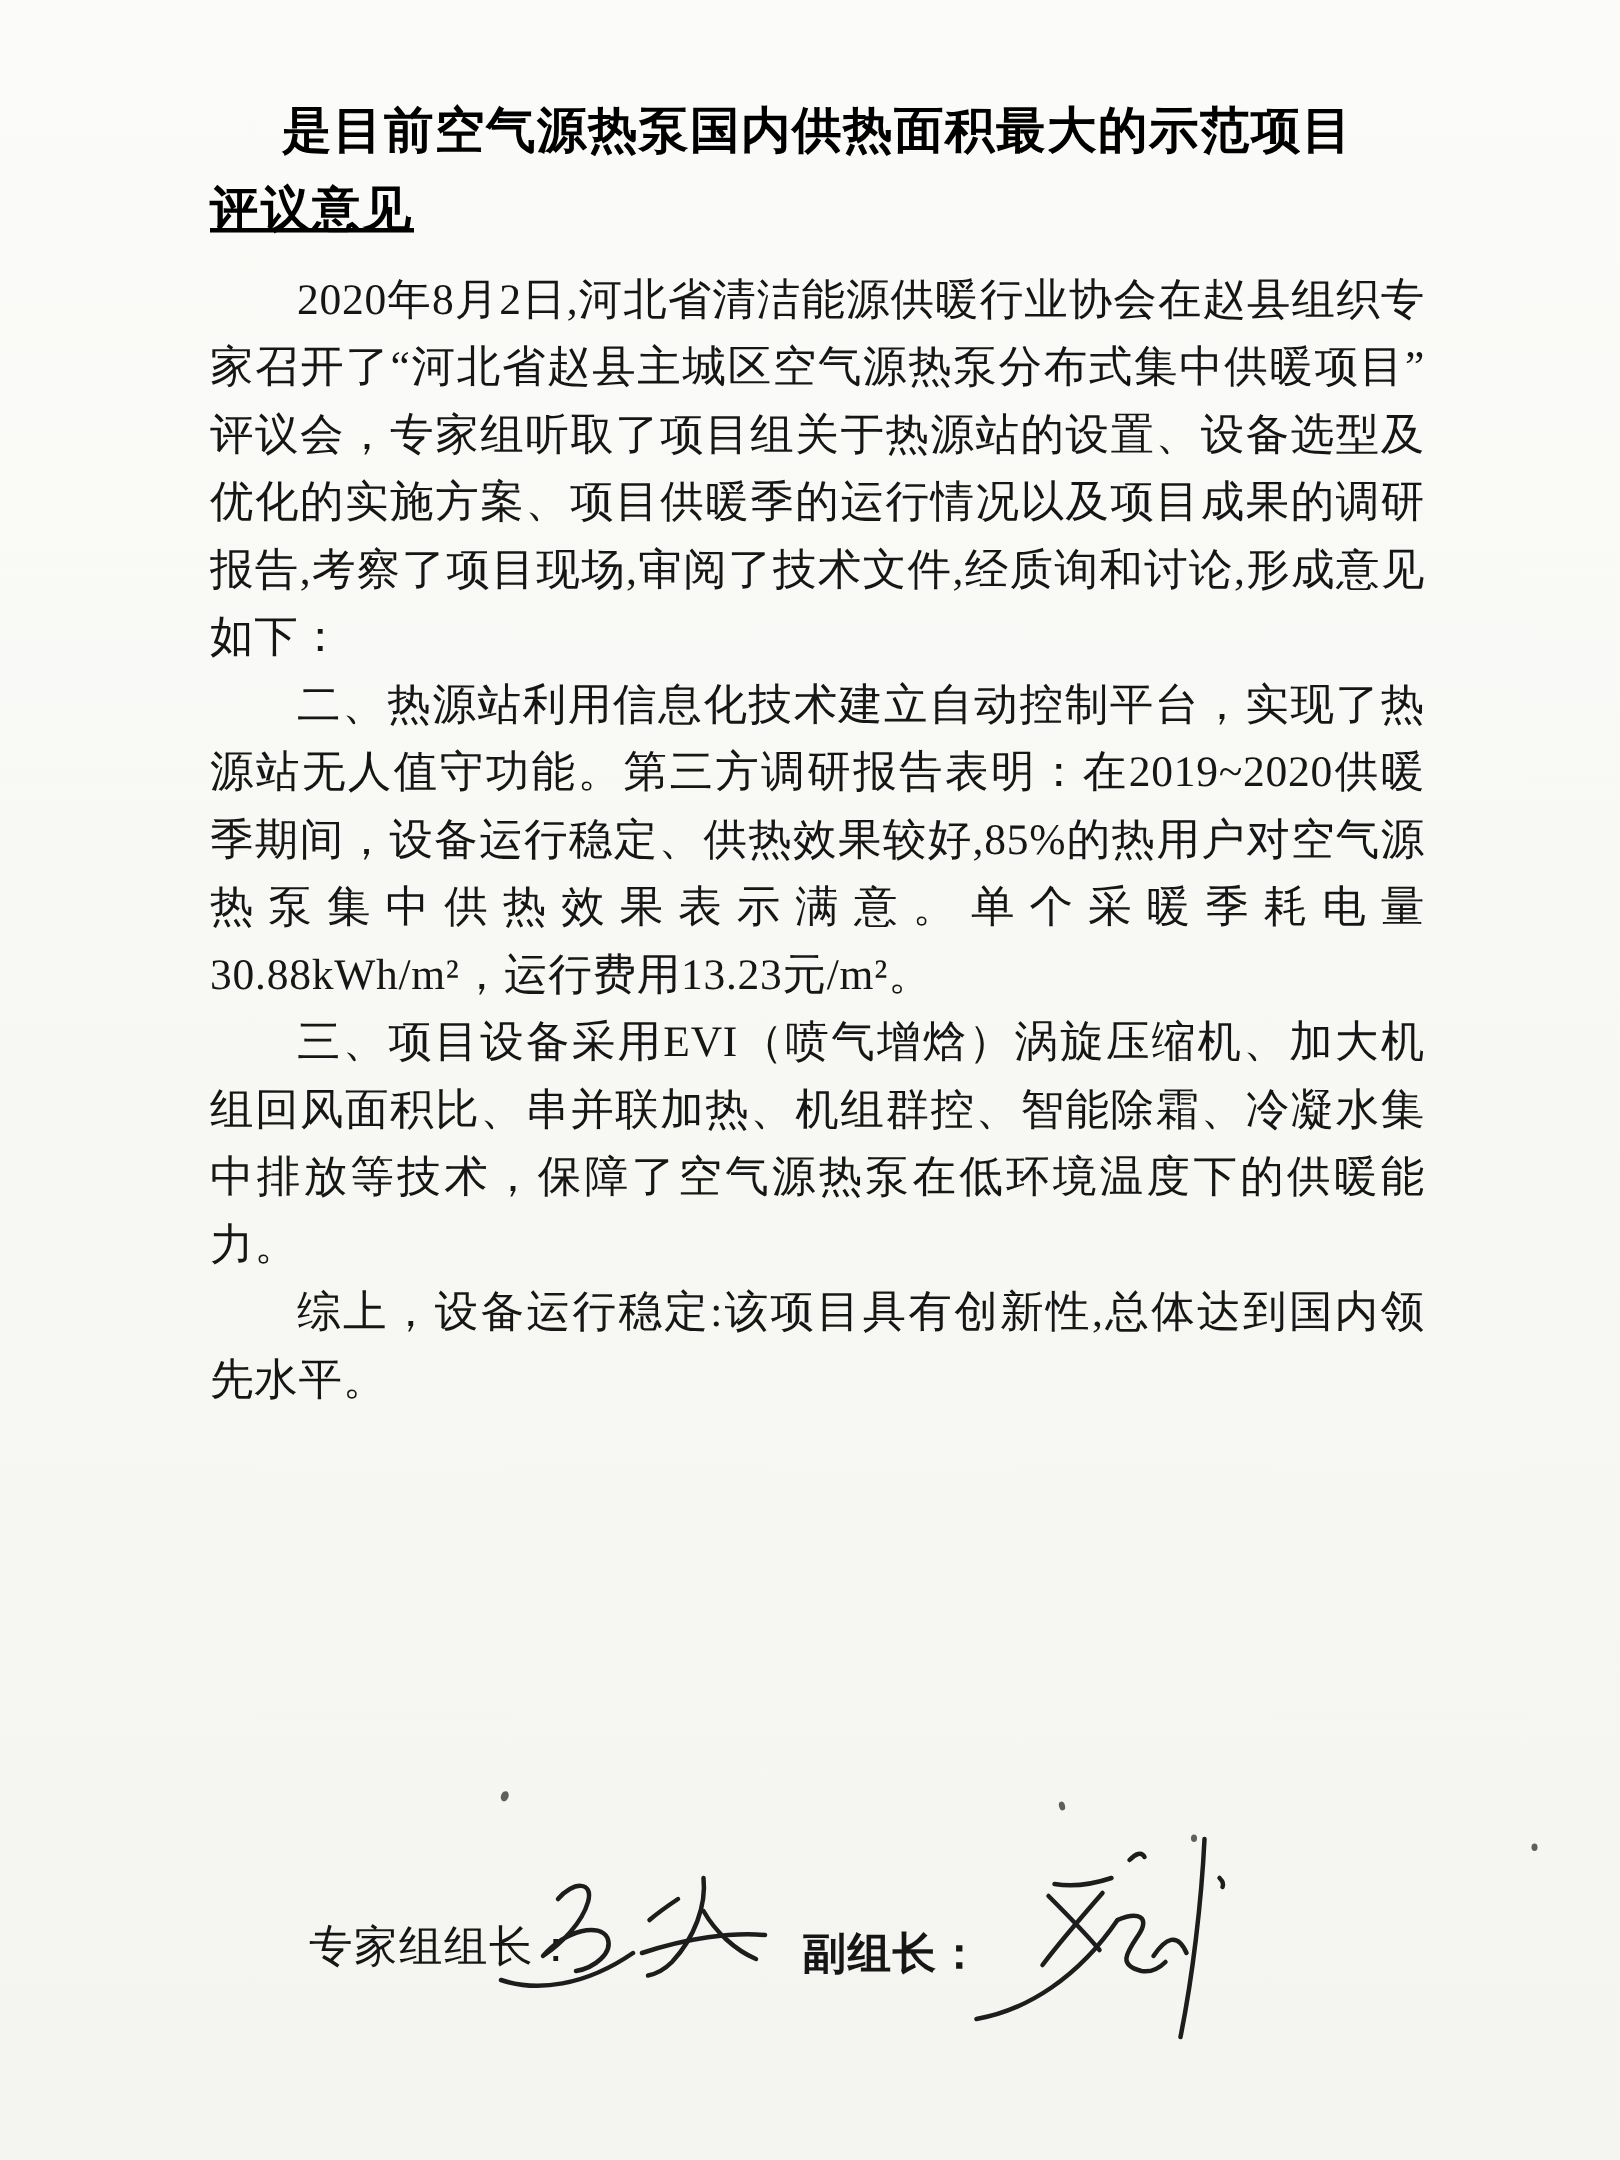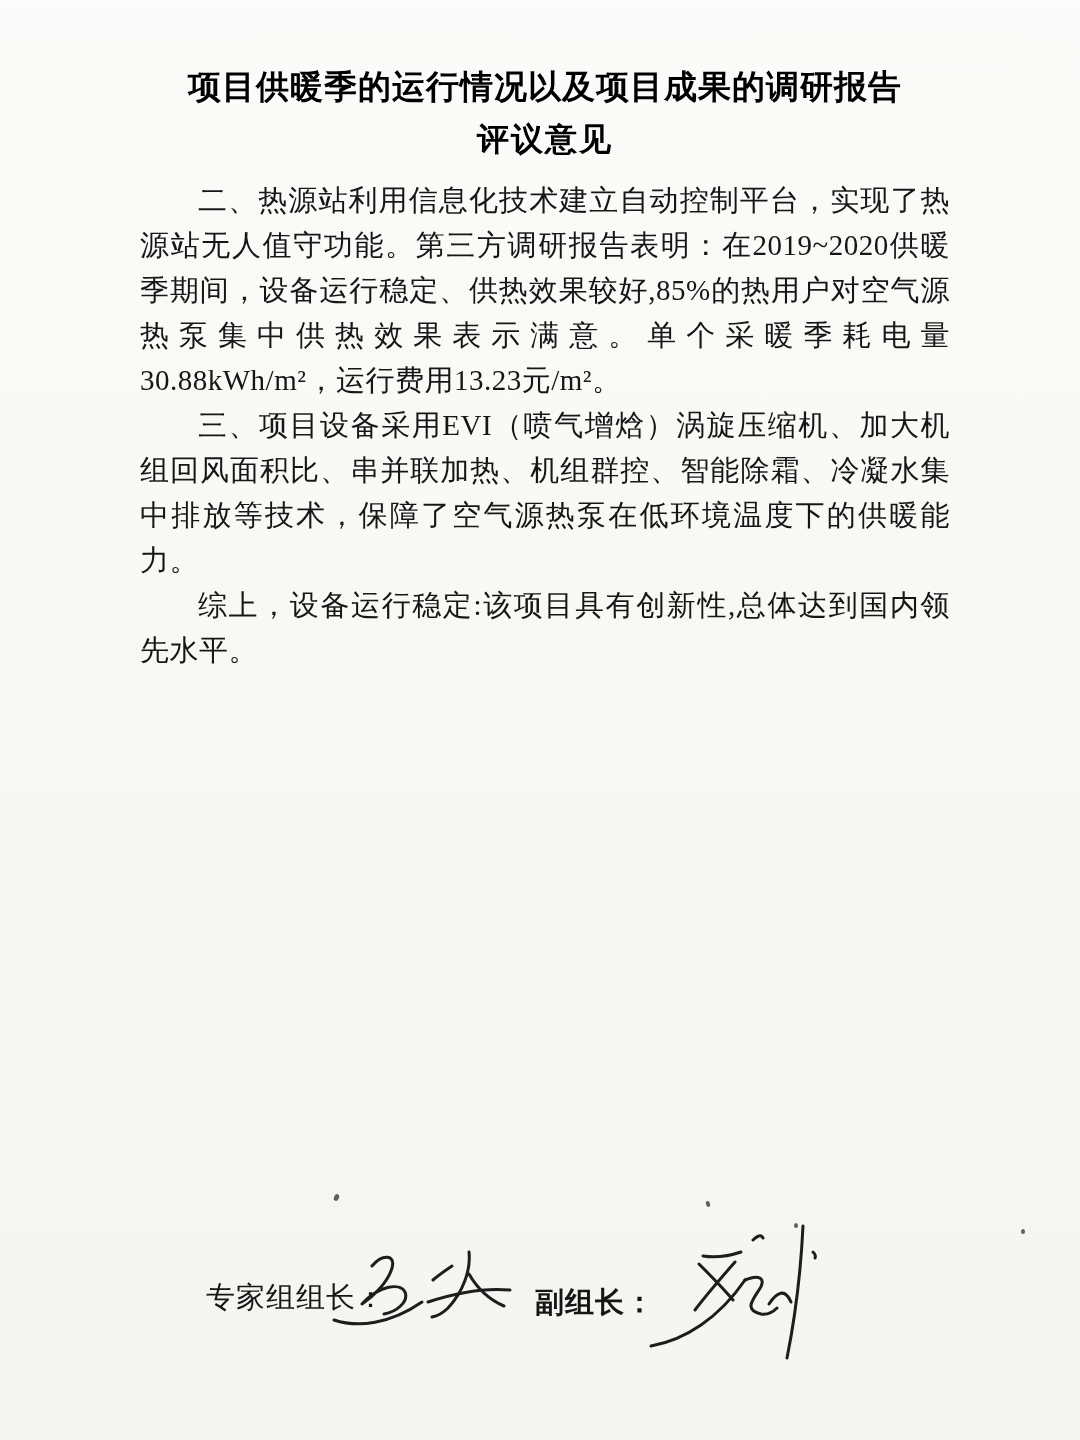--- a/index.html
+++ b/index.html
@@ -18,28 +18,28 @@
     text-align:center;
     font-family:"Liberation Sans","DejaVu Sans",sans-serif;
     font-weight:bold;
     font-size:33px;
     letter-spacing:1px;
     color:#000;
     margin:0 0 10px 0;
     line-height:1.3;
   }
   .subtitle{
-    text-align:center;
     font-family:"Liberation Sans","DejaVu Sans",sans-serif;
     font-weight:bold;
     font-size:32px;
     letter-spacing:2px;
     color:#000;
     margin:0 0 18px 0;
     line-height:1.3;
+    text-decoration:underline;
   }
   .body-text p{
     margin:0;
     font-size:29px;
     line-height:45px;
     text-align:justify;
     text-indent:2em;
     letter-spacing:0.5px;
   }
   .sig-row{
@@ -72,24 +72,25 @@
     background:#3a3a3a;
     border-radius:50%;
     opacity:.8;
   }
 </style>
 </head>
 <body>
 
 <div class="page">
 
-  <h1 class="title">项目供暖季的运行情况以及项目成果的调研报告</h1>
+  <h1 class="title">是目前空气源热泵国内供热面积最大的示范项目</h1>
   <h2 class="subtitle">评议意见</h2>
 
   <div class="body-text">
+    <p>2020年8月2日,河北省清洁能源供暖行业协会在赵县组织专家召开了“河北省赵县主城区空气源热泵分布式集中供暖项目”评议会，专家组听取了项目组关于热源站的设置、设备选型及优化的实施方案、项目供暖季的运行情况以及项目成果的调研报告,考察了项目现场,审阅了技术文件,经质询和讨论,形成意见如下：</p>
     <p>二、热源站利用信息化技术建立自动控制平台，实现了热源站无人值守功能。第三方调研报告表明：在2019~2020供暖季期间，设备运行稳定、供热效果较好,85%的热用户对空气源热泵集中供热效果表示满意。单个采暖季耗电量30.88kWh/m²，运行费用13.23元/m²。</p>
     <p>三、项目设备采用EVI（喷气增焓）涡旋压缩机、加大机组回风面积比、串并联加热、机组群控、智能除霜、冷凝水集中排放等技术，保障了空气源热泵在低环境温度下的供暖能力。</p>
     <p>综上，设备运行稳定:该项目具有创新性,总体达到国内领先水平。</p>
   </div>
 
   <div class="sig-row">
     <span class="sig-label leader">专家组组长：</span>
 
     <svg class="sig-svg leader" width="185" height="110" viewBox="0 0 185 110" aria-hidden="true">
 

